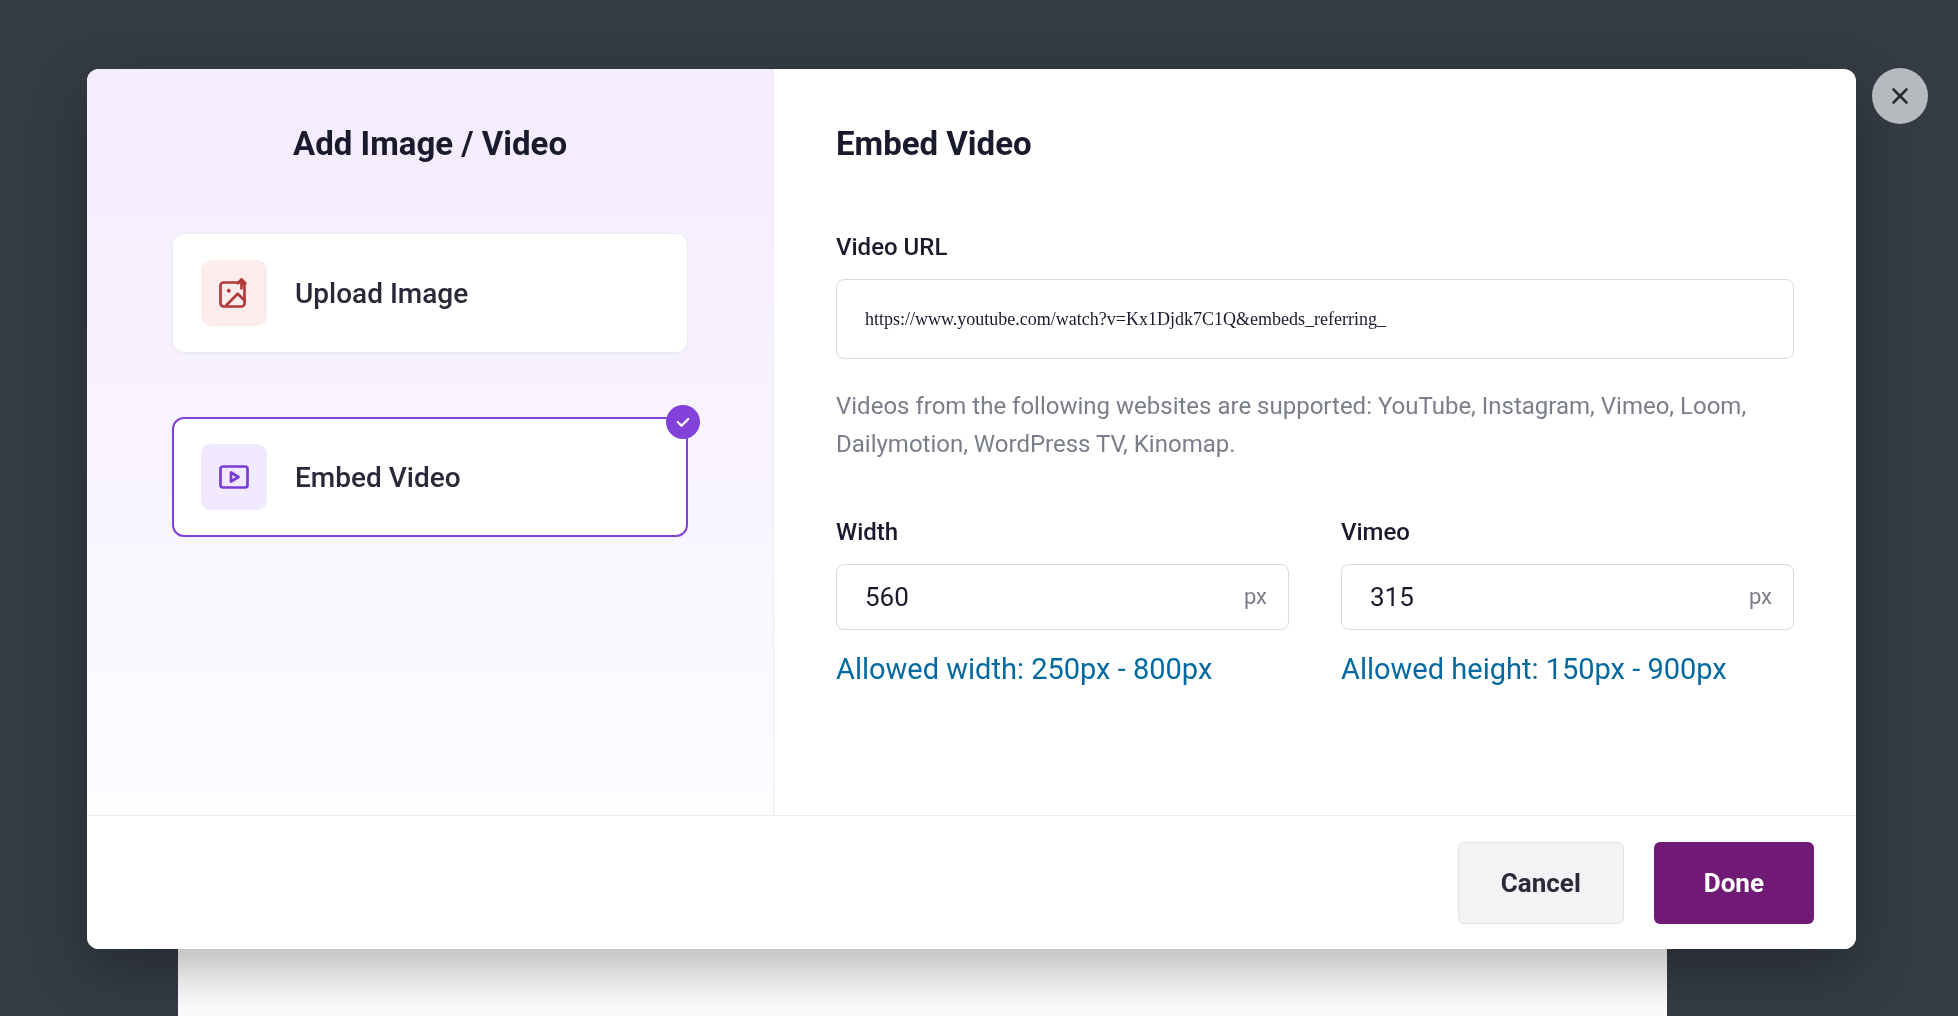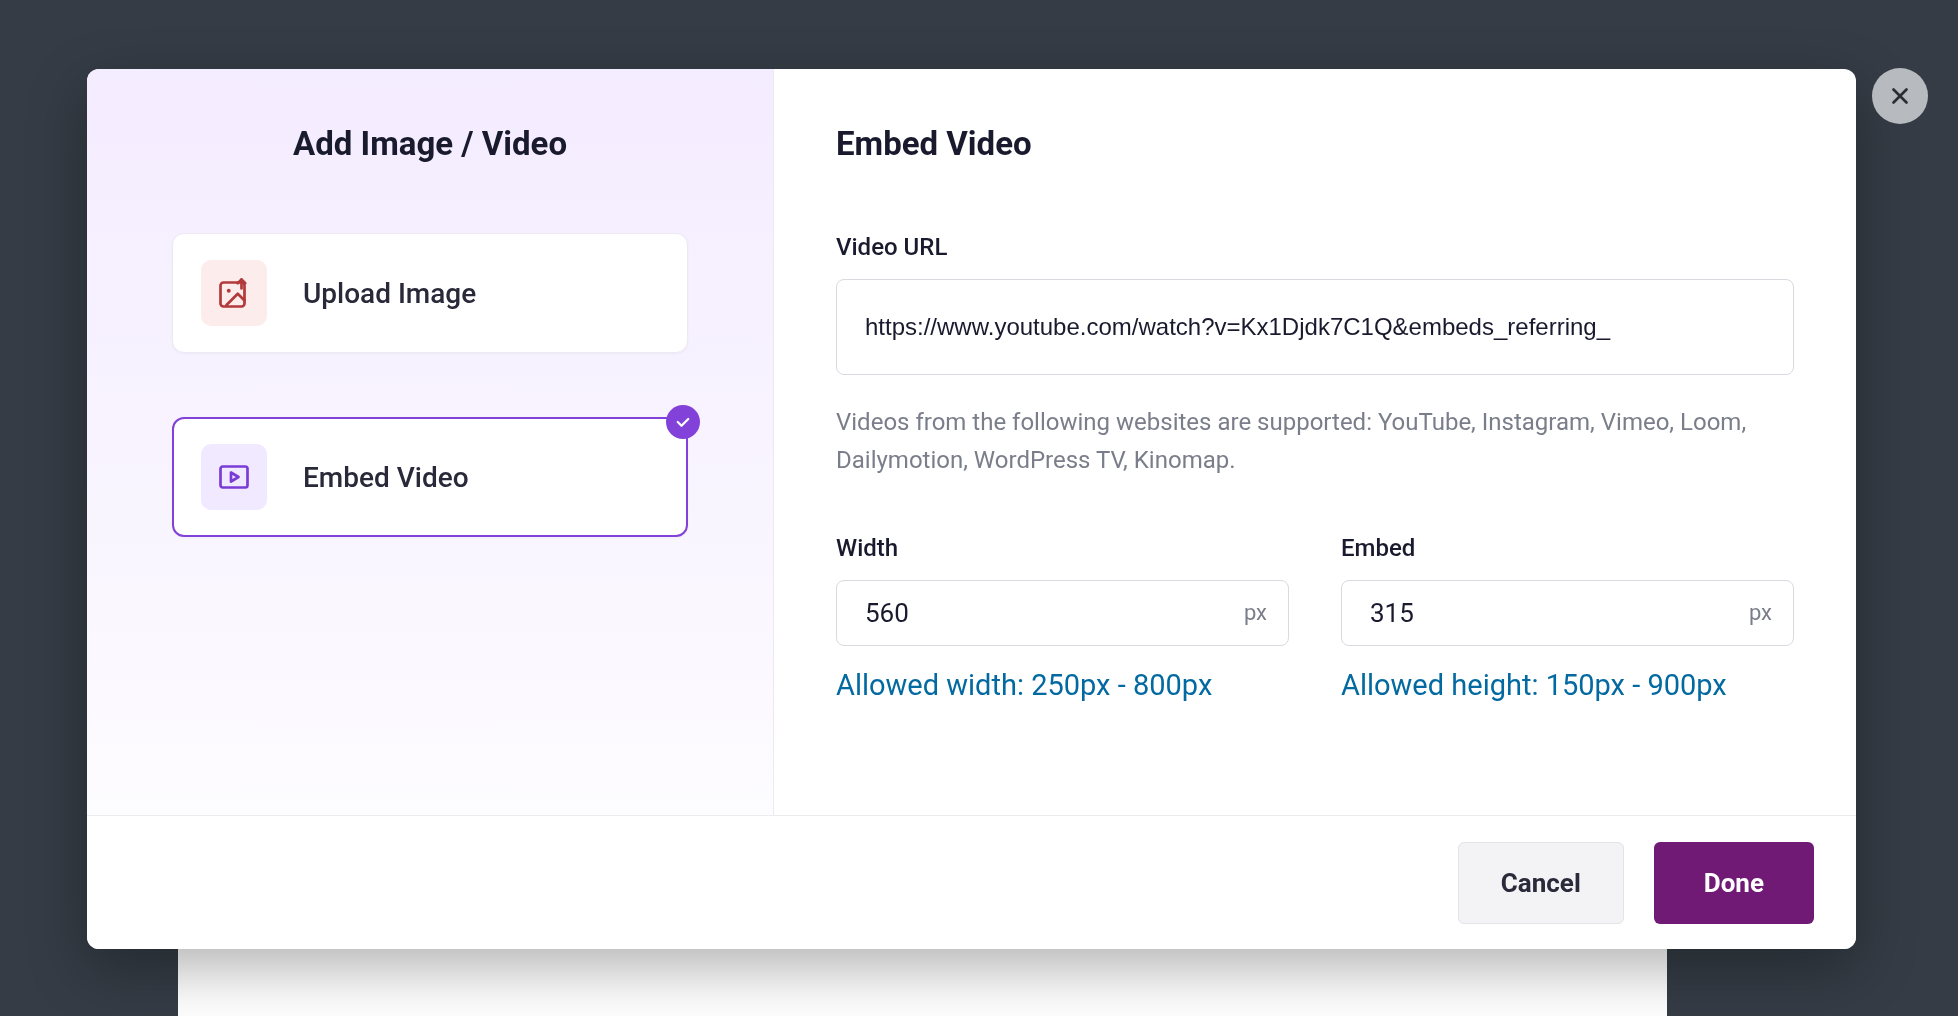--- a/index.html
+++ b/index.html
@@ -38,21 +38,21 @@
 .sidebar-title {
   font-size: 33px;
   font-weight: 700;
   color: #1a1a2e;
   text-align: center;
   margin-bottom: 70px;
 }
 .option-card {
   display: flex;
   align-items: center;
-  gap: 36px;
+  gap: 28px;
   width: 100%;
   padding: 26px 28px;
   background: #fff;
   border: 1px solid #ece9f1;
   border-radius: 12px;
   cursor: pointer;
   margin-bottom: 64px;
   position: relative;
   box-shadow: 0 1px 3px rgba(0,0,0,0.04);
 }
@@ -100,27 +100,27 @@
 }
 .field-label {
   font-size: 24px;
   font-weight: 500;
   color: #1a1a2e;
   margin-bottom: 18px;
   display: block;
 }
 .text-input {
   width: 100%;
-  height: 96px;
+  height: 80px;
   border: 1.5px solid #d8dae0;
   border-radius: 8px;
   padding: 0 28px;
-  font-size: 24px;
-  color: #1a1a2e;
-  font-family: Liberation Sans, sans-serif;
+  font-size: 18px;
+  color: #1a1a2e;
+  font-family: Liberation Serif, serif;
   outline: none;
 }
 .help-text {
   font-size: 24px;
   color: #7a7e8a;
   line-height: 1.6;
   margin-top: 28px;
 }
 .dim-row {
   display: flex;
@@ -260,21 +260,21 @@
       <div class="dim-row">
         <div class="dim-col">
           <label class="field-label">Width</label>
           <div class="dim-input-wrap">
             <input class="dim-input" type="text" value="560" style="">
             <span class="unit">px</span>
           </div>
           <p class="hint">Allowed width: 250px - 800px</p>
         </div>
         <div class="dim-col">
-          <label class="field-label">Embed</label>
+          <label class="field-label">Vimeo</label>
           <div class="dim-input-wrap">
             <input class="dim-input" type="text" value="315" style="">
             <span class="unit">px</span>
           </div>
           <p class="hint">Allowed height: 150px - 900px</p>
         </div>
       </div>
     </div>
 
   </div>

